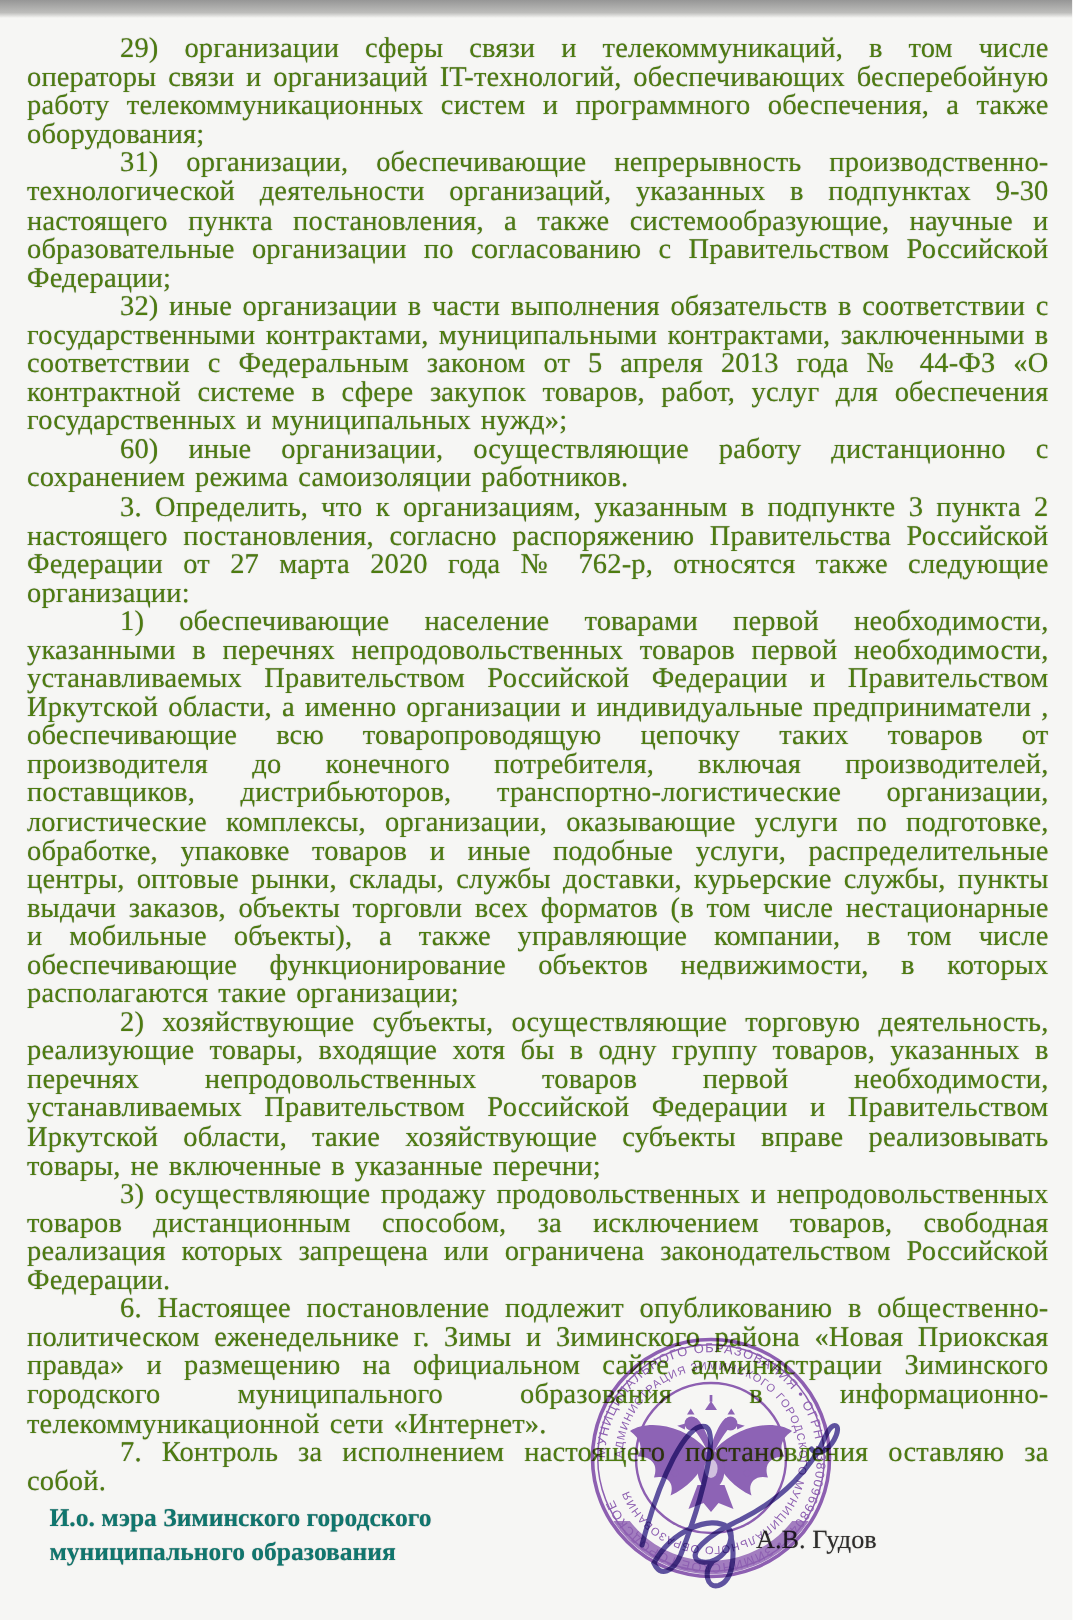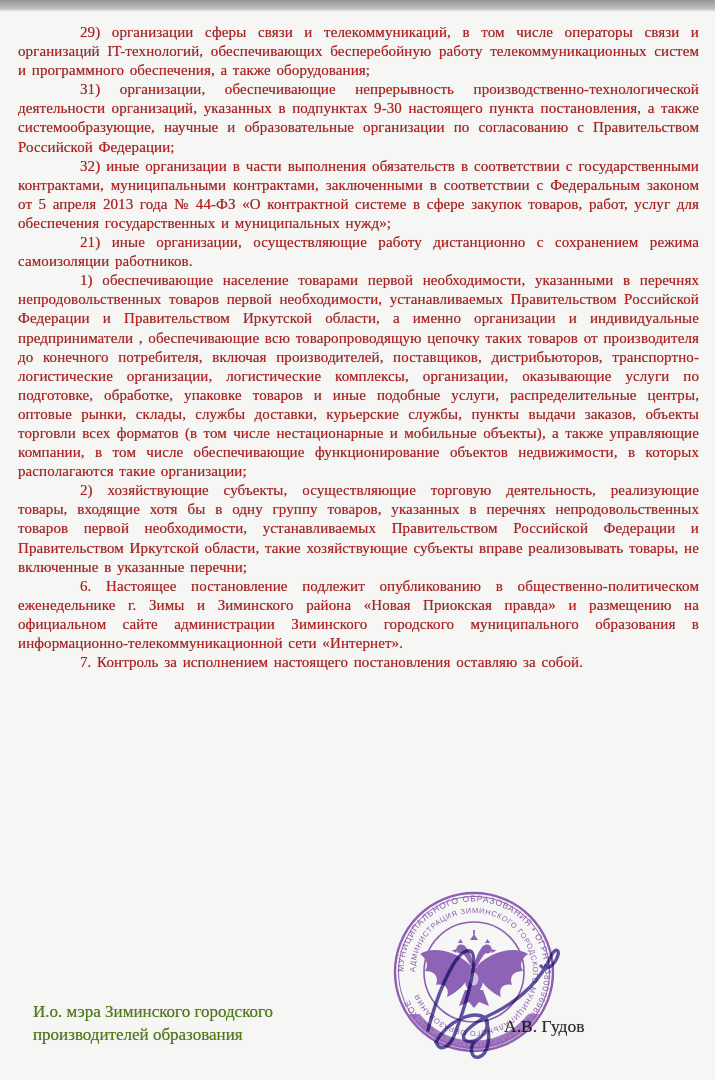--- a/index.html
+++ b/index.html
@@ -11,31 +11,32 @@
   }
   .scan-band{
     position:absolute;top:0;left:0;width:715px;height:12px;
     background:linear-gradient(#969696,#bdbdbb 70%,#f6f6f4);
   }
   .doc{position:absolute;left:18px;top:23px;width:681px;}
   .doc p{
     margin:0;
     text-indent:62px;
     text-align:justify;
-    font-size:15px;
+    font-size:19px;
     line-height:19.1px;
-    color:#b91c1c;
+    color:#4d7c0f;
     word-spacing:1.8px;
     letter-spacing:.1px;
     text-shadow:0 0 .7px rgba(46,45,43,.55);
   }
   .sig-left{
     position:absolute;left:33px;top:1000px;
-    font-size:17px;line-height:23px;color:#4d7c0f;
+    font-size:17px;line-height:23px;color:#0f766e;
     text-shadow:0 0 .7px rgba(46,45,43,.5);
+    font-weight:bold;
   }
   .sig-left span{display:block;}
   .sig-name{
     position:absolute;left:504px;top:1016px;
     font-size:17.5px;color:#2e2d2b;
     text-shadow:0 0 .7px rgba(46,45,43,.5);
   }
   .stamp-svg{
     position:absolute;left:392px;top:888px;width:172px;height:172px;
     mix-blend-mode:multiply;opacity:.93;filter:blur(.35px);
@@ -49,30 +50,32 @@
 <body>
 
 <div class="page">
 
   <div class="scan-band"></div>
 
   <div class="doc">
     <p>29) организации сферы связи и телекоммуникаций, в том числе операторы связи и организаций IT-технологий, обеспечивающих бесперебойную работу телекоммуникационных систем и программного обеспечения, а также оборудования;</p>
     <p>31) организации, обеспечивающие непрерывность производственно-технологической деятельности организаций, указанных в подпунктах 9-30 настоящего пункта постановления, а также системообразующие, научные и образовательные организации по согласованию с Правительством Российской Федерации;</p>
     <p>32) иные организации в части выполнения обязательств в соответствии с государственными контрактами, муниципальными контрактами, заключенными в соответствии с Федеральным законом от 5 апреля 2013 года № 44-ФЗ «О контрактной системе в сфере закупок товаров, работ, услуг для обеспечения государственных и муниципальных нужд»;</p>
-    <p>21) иные организации, осуществляющие работу дистанционно с сохранением режима самоизоляции работников.</p>
+    <p>60) иные организации, осуществляющие работу дистанционно с сохранением режима самоизоляции работников.</p>
+    <p>3. Определить, что к организациям, указанным в подпункте 3 пункта 2 настоящего постановления, согласно распоряжению Правительства Российской Федерации от 27 марта 2020 года № 762-р, относятся также следующие организации:</p>
     <p>1) обеспечивающие население товарами первой необходимости, указанными в перечнях непродовольственных товаров первой необходимости, устанавливаемых Правительством Российской Федерации и Правительством Иркутской области, а именно организации и индивидуальные предприниматели , обеспечивающие всю товаропроводящую цепочку таких товаров от производителя до конечного потребителя, включая производителей, поставщиков, дистрибьюторов, транспортно-логистические организации, логистические комплексы, организации, оказывающие услуги по подготовке, обработке, упаковке товаров и иные подобные услуги, распределительные центры, оптовые рынки, склады, службы доставки, курьерские службы, пункты выдачи заказов, объекты торговли всех форматов (в том числе нестационарные и мобильные объекты), а также управляющие компании, в том числе обеспечивающие функционирование объектов недвижимости, в которых располагаются такие организации;</p>
     <p>2) хозяйствующие субъекты, осуществляющие торговую деятельность, реализующие товары, входящие хотя бы в одну группу товаров, указанных в перечнях непродовольственных товаров первой необходимости, устанавливаемых Правительством Российской Федерации и Правительством Иркутской области, такие хозяйствующие субъекты вправе реализовывать товары, не включенные в указанные перечни;</p>
+    <p>3) осуществляющие продажу продовольственных и непродовольственных товаров дистанционным способом, за исключением товаров, свободная реализация которых запрещена или ограничена законодательством Российской Федерации.</p>
     <p>6. Настоящее постановление подлежит опубликованию в общественно-политическом еженедельнике г. Зимы и Зиминского района «Новая Приокская правда» и размещению на официальном сайте администрации Зиминского городского муниципального образования в информационно-телекоммуникационной сети «Интернет».</p>
     <p>7. Контроль за исполнением настоящего постановления оставляю за собой.</p>
   </div>
 
   <div class="sig-left">
     <span>И.о. мэра Зиминского городского</span>
-    <span>производителей образования</span>
+    <span>муниципального образования</span>
   </div>
 
   <div class="sig-name">А.В. Гудов</div>
 
   <svg class="stamp-svg" viewBox="0 0 172 172" xmlns="http://www.w3.org/2000/svg">
     <defs>
       <path id="ringOuter" d="M 11.5,84 A 70.5,70.5 0 1 1 152.5,84 A 70.5,70.5 0 1 1 11.5,84"></path>
       <path id="ringInner" d="M 23,84 A 59,59 0 1 1 141,84 A 59,59 0 1 1 23,84"></path>
       <clipPath id="clipBottom">
           <rect x="14" y="126" width="144" height="50"></rect>

